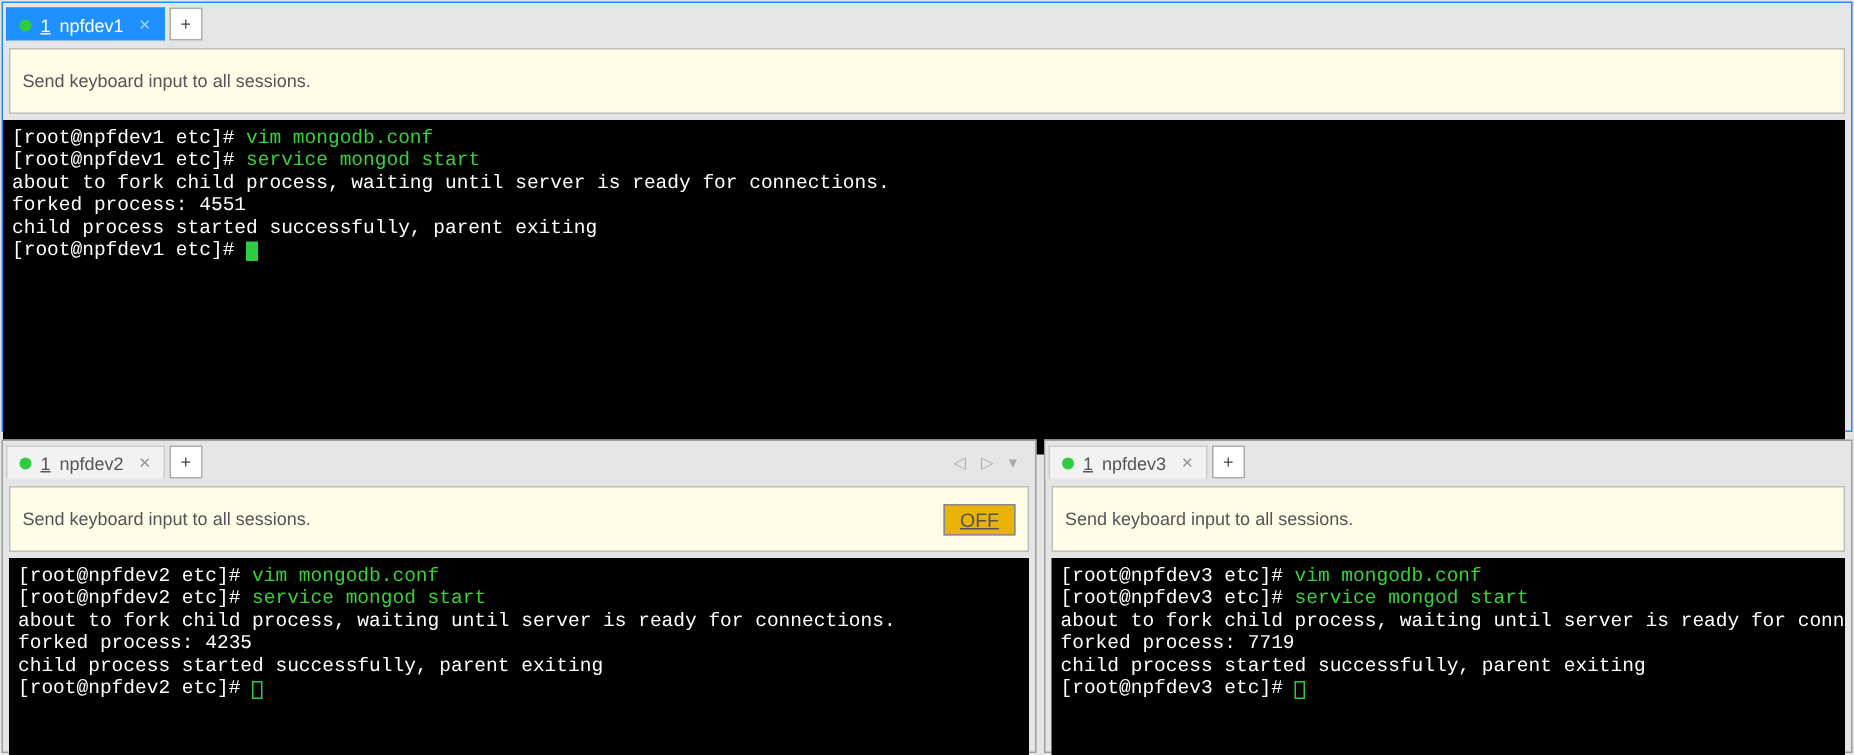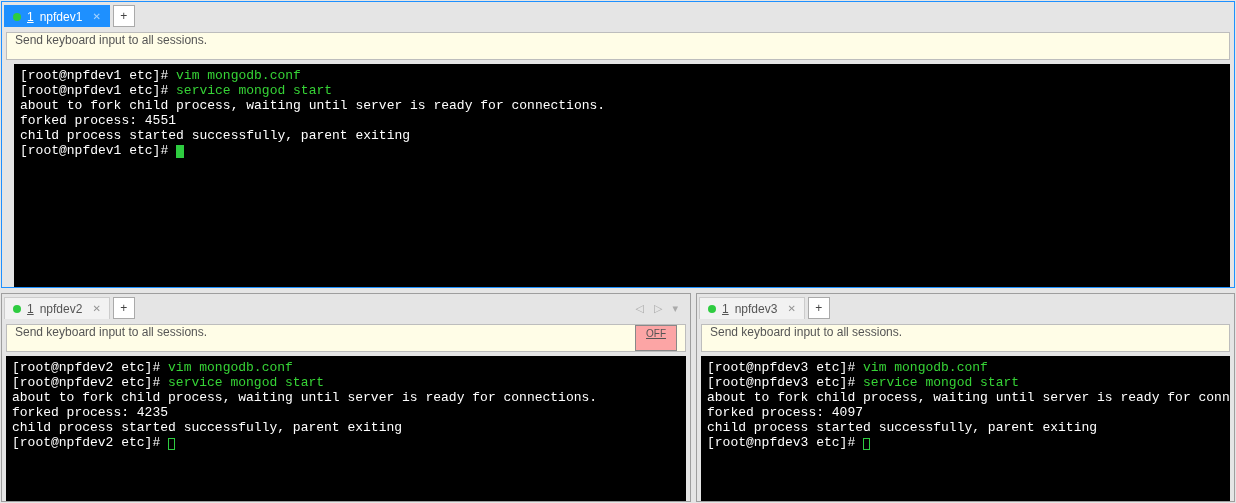--- a/index.html
+++ b/index.html
@@ -68,34 +68,35 @@
     .navbtns {
       margin-left: auto;
       display: flex;
       gap: 10px;
       padding-right: 10px;
       color: #aaa;
       font-size: 11px;
     }
     .navbtn { cursor: pointer; }
     .inputbar {
-      height: 28px;
+      height: 44px;
       background: #fffde7;
       border: 1px solid #bdbdbd;
       margin: 4px;
       display: flex;
+      align-items: center;
       padding: 0 8px;
       color: #555;
       justify-content: space-between;
     }
     .offbtn {
       border: 1px solid #888;
-      background: #fca5a5;
+      background: #eab308;
       padding: 2px 10px;
-      font-size: 10px;
+      font-size: 13px;
       cursor: pointer;
       text-decoration: underline;
     }
     .terminal {
       background: #000;
       color: #fff;
       font-family: "Consolas", "Courier New", monospace;
       font-size: 13px;
       line-height: 15px;
       padding: 4px 6px;
@@ -110,21 +111,21 @@
       vertical-align: text-bottom;
     }
     .cursor-box {
       display: inline-block;
       width: 7px; height: 12px;
       border: 1px solid #2ecc40;
       vertical-align: text-bottom;
     }
 
     #pane1 { left: 1px; top: 1px; width: 1234px; height: 287px; }
-    #pane1 .terminal { height: calc(100% - 26px - 36px); margin: 0 4px 4px 12px; }
+    #pane1 .terminal { height: calc(100% - 26px - 36px); margin: 0 4px 4px 0; }
 
     #pane2 { left: 1px; top: 293px; width: 690px; height: 209px; }
     #pane2 .terminal { height: calc(100% - 26px - 36px); margin: 0 4px 4px 4px; }
 
     #pane3 { left: 696px; top: 293px; width: 539px; height: 209px; }
     #pane3 .terminal { height: calc(100% - 26px - 36px); margin: 0 4px 4px 4px; }
   </style>
 </head>
 <body>
 
@@ -185,16 +186,16 @@
       <span class="closex">✕</span>
     </div>
     <div class="addtab">+</div>
   </div>
   <div class="inputbar">
     <span>Send keyboard input to all sessions.</span>
   </div>
   <div class="terminal"><span>[root@npfdev3 etc]# </span><span class="g">vim mongodb.conf</span>
 <span>[root@npfdev3 etc]# </span><span class="g">service mongod start</span>
 <span>about to fork child process, waiting until server is ready for connections.</span>
-<span>forked process: 4097</span>
+<span>forked process: 7719</span>
 <span>child process started successfully, parent exiting</span>
 <span>[root@npfdev3 etc]# </span><span class="cursor-box"></span></div>
 </div>
 
 </body></html>

